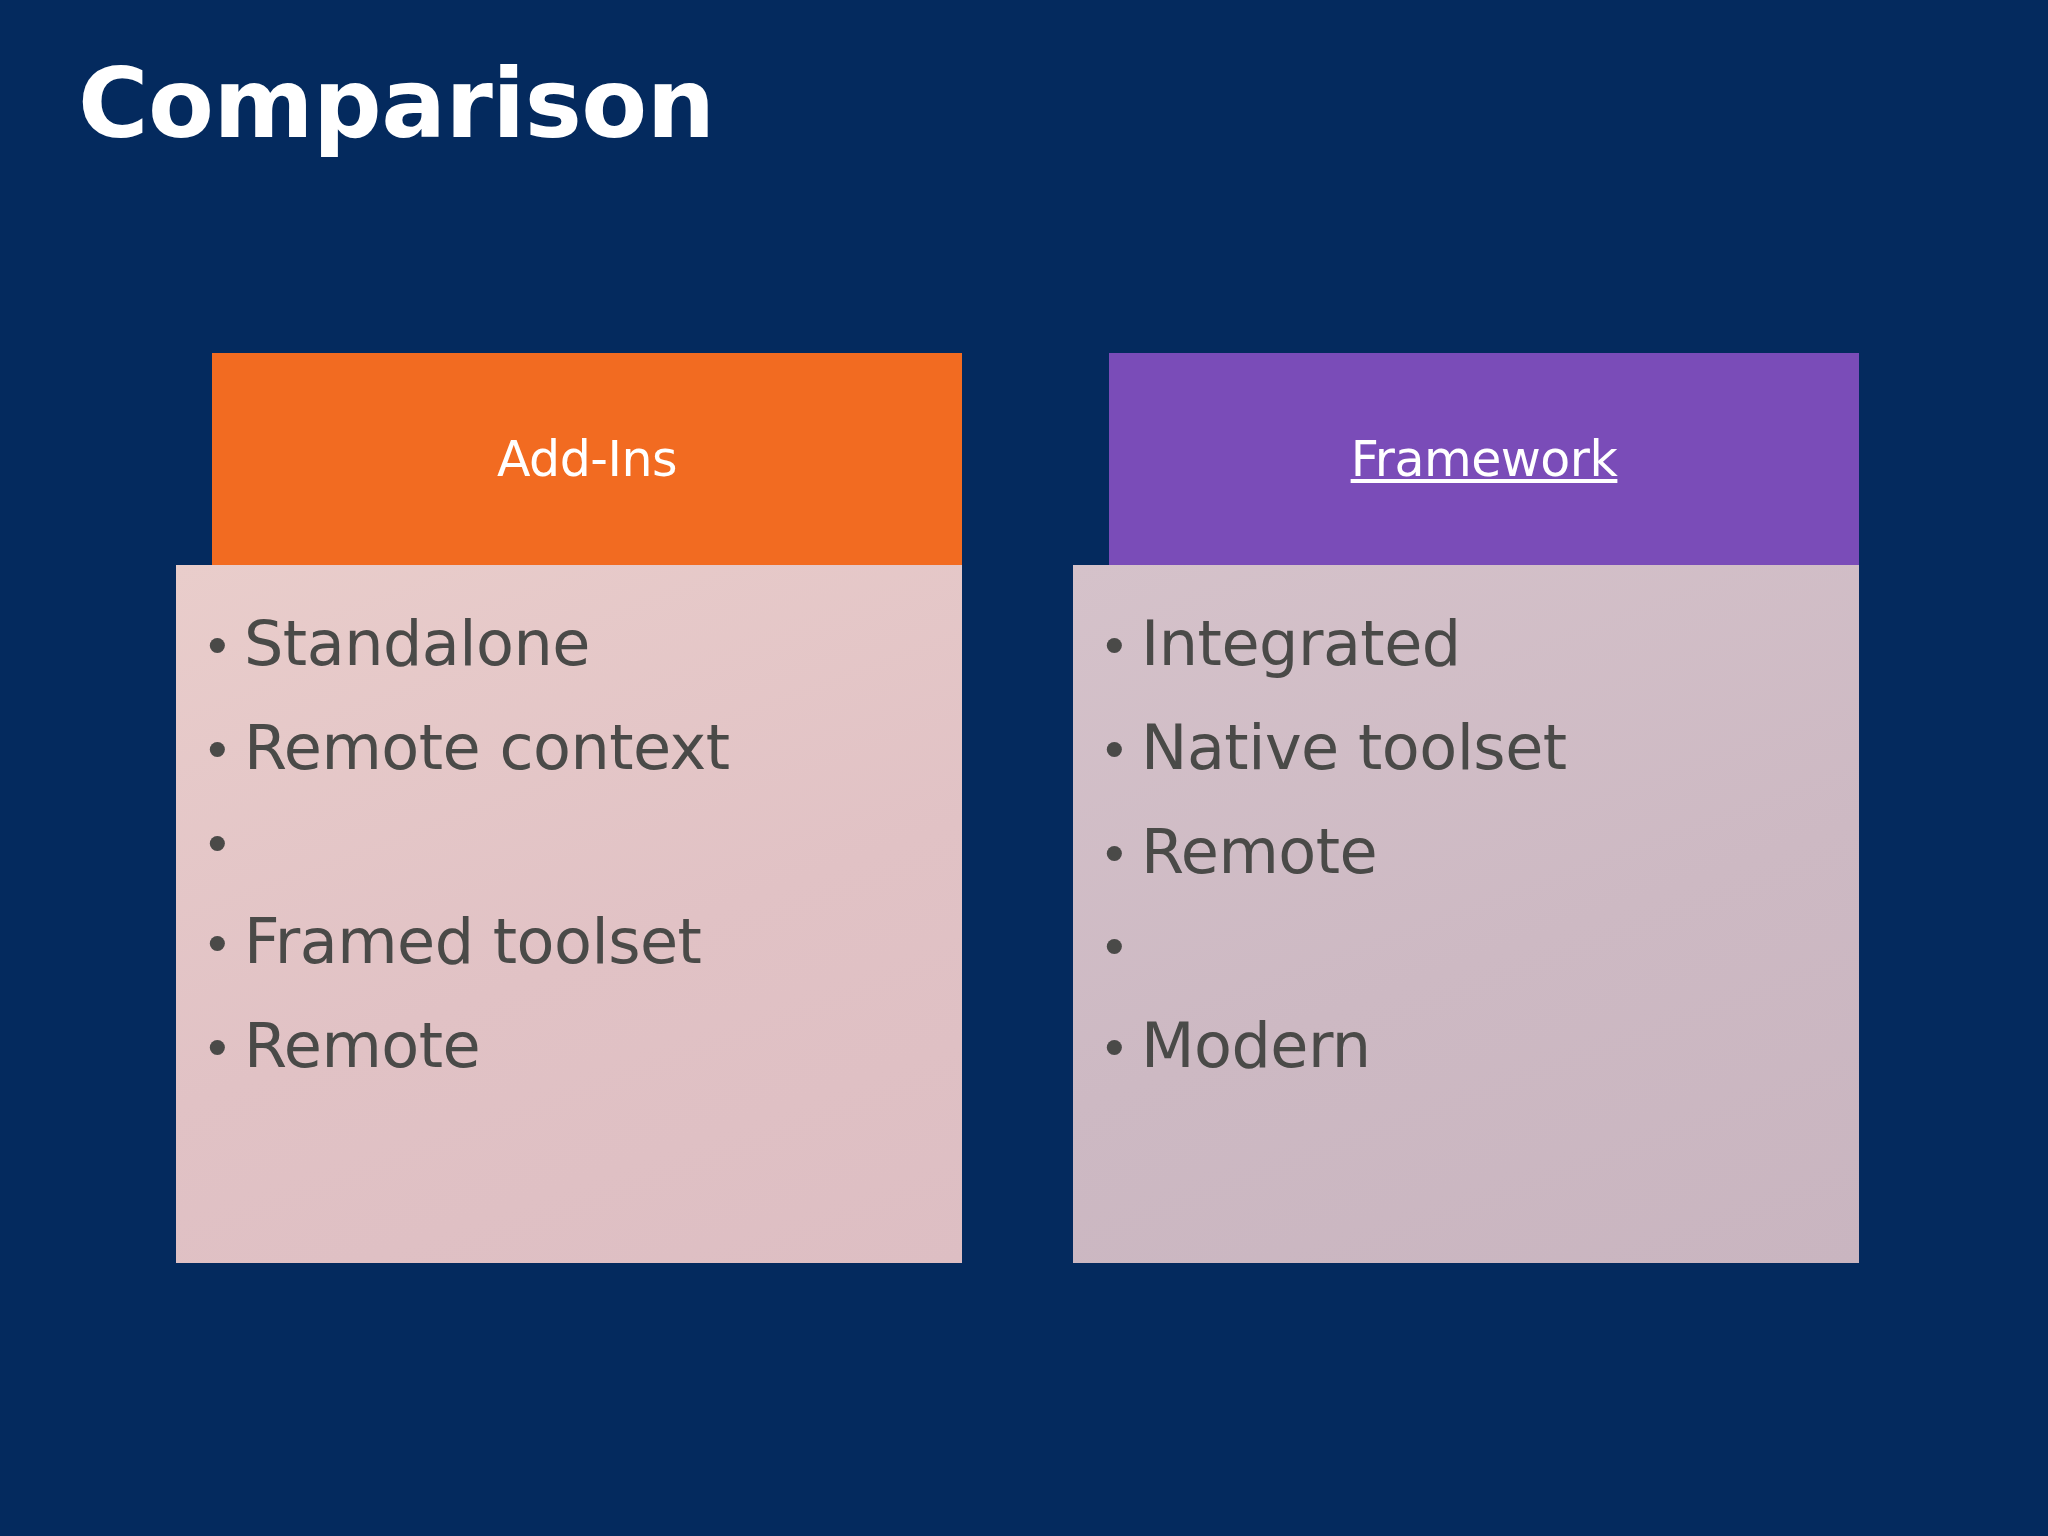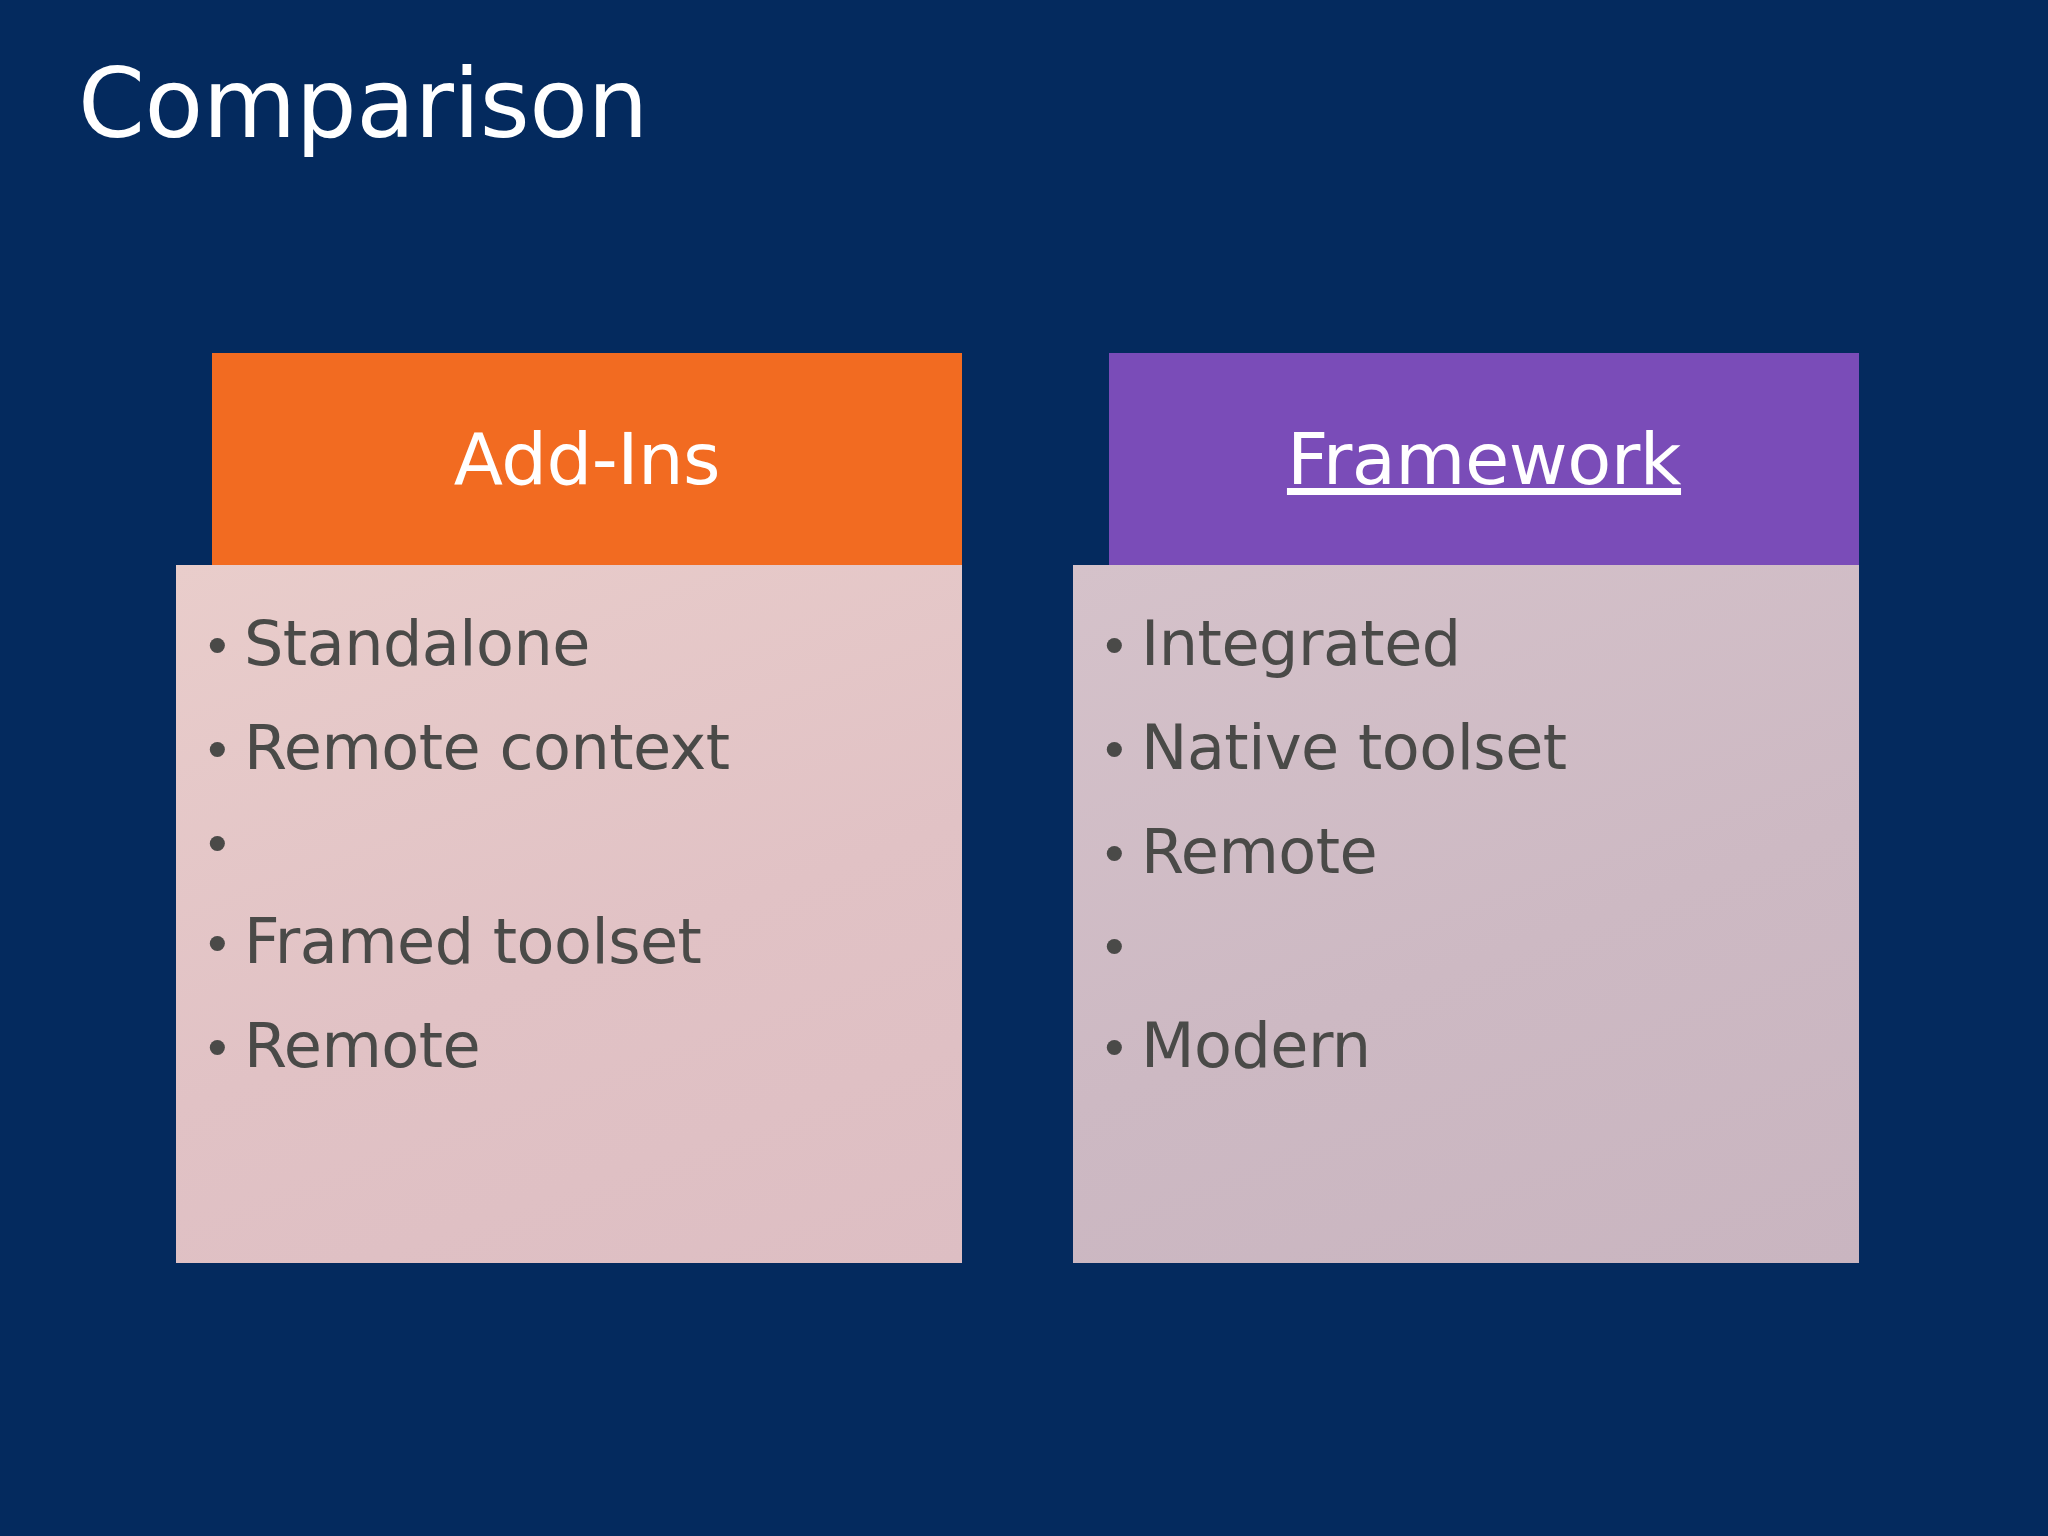--- a/index.html
+++ b/index.html
@@ -23,21 +23,21 @@
 
   
   #slide-title {
     position: absolute;
     left: 78px;
     top: 52px;
     width: 1400px;
     color: #ffffff;
     font-family: "DejaVu Sans", sans-serif;
     font-size: 96px;
-    font-weight: 400;
+    font-weight: 700;
     line-height: 1.1;
     letter-spacing: -0.5px;
     white-space: nowrap;
   }
 
   
   .card {
     position: absolute;
     top: 353px;
     width: 786px;
@@ -50,21 +50,21 @@
   #card-addins   { left: 176px;  }
   #card-framework{ left: 1073px; }
 
   .card-header {
     flex: 0 0 212px;
     display: flex;
     align-items: center;
     justify-content: center;
     color: #ffffff;
     font-family: "DejaVu Sans", sans-serif;
-    font-size: 72px;
+    font-size: 49px;
     font-weight: 400;
     letter-spacing: -0.5px;
     line-height: 1;
     white-space: nowrap;
     margin-left: 36px;
   }
   #card-addins    .card-header { background: #f26b21; }
   #card-framework .card-header { background: #7a4cb8; text-decoration: underline; }
 
   .card-body {

